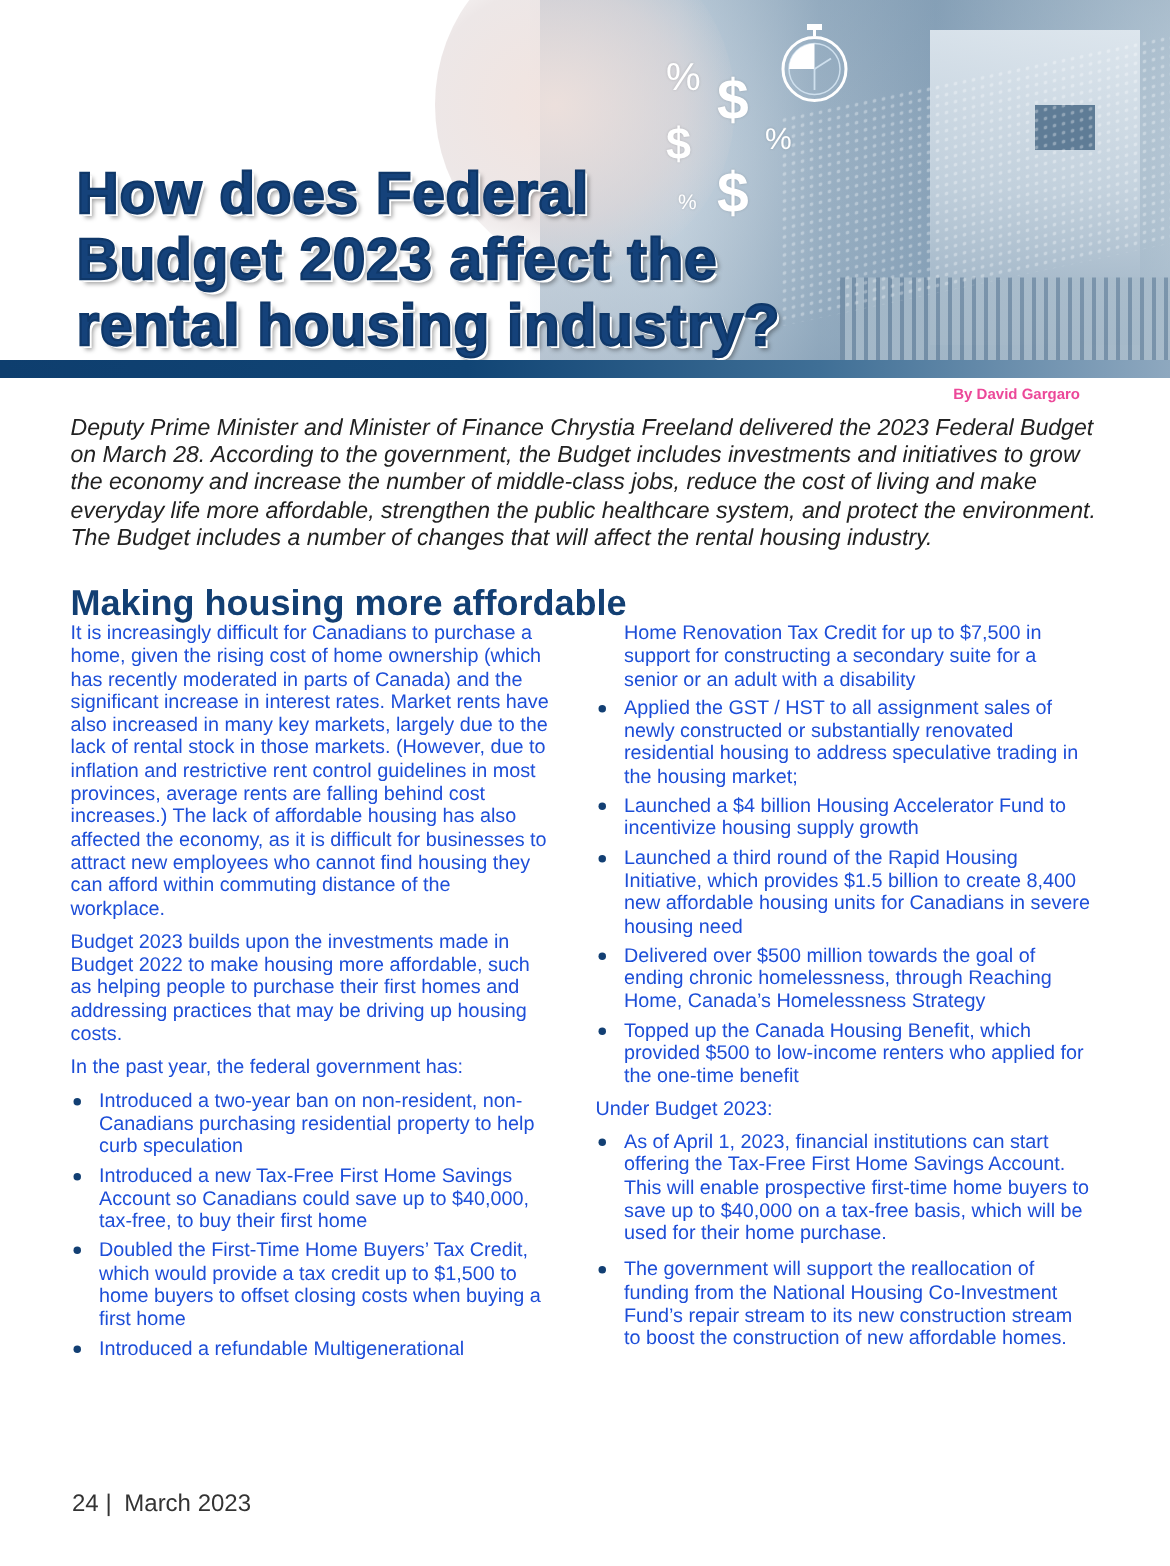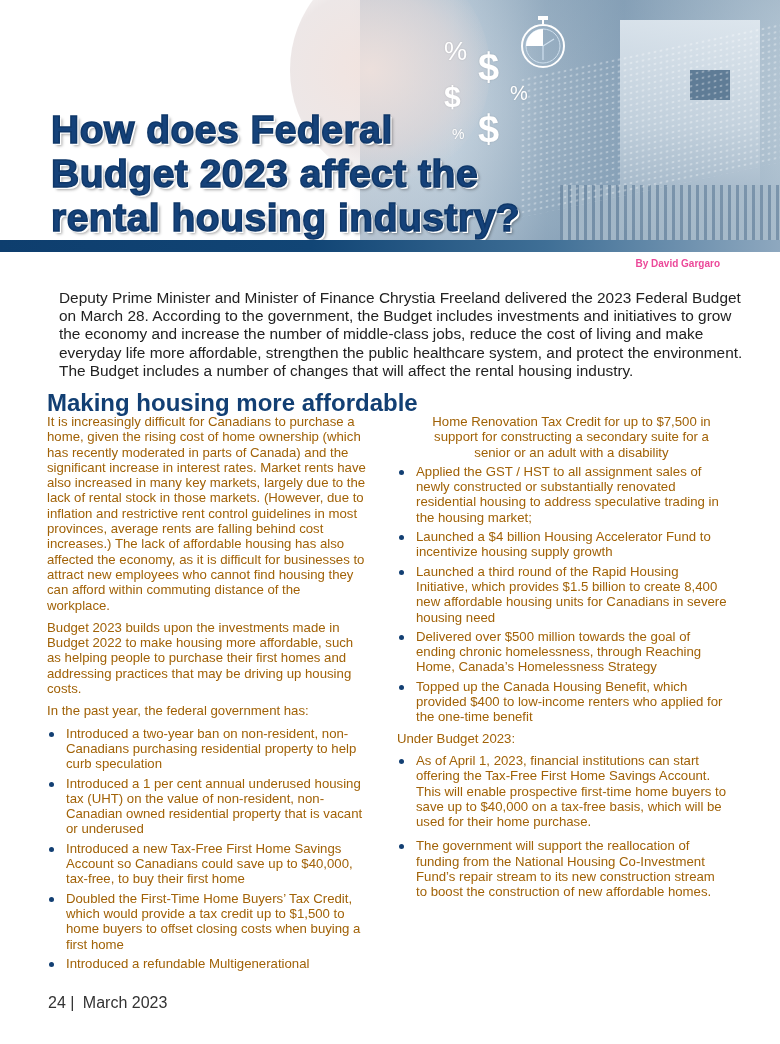--- a/index.html
+++ b/index.html
@@ -20,30 +20,30 @@
             background: radial-gradient(circle, rgba(255,255,255,0.7) 1px, rgba(255,255,255,0) 1.5px);
             background-size:6px 6px; opacity:0.45; transform:skewY(-12deg); }
   .banner .icon { position:absolute; color:#ffffff; font-weight:bold; text-shadow:0 0 2px rgba(0,0,0,0.15); }
   .bar { position:absolute; left:0; top:240px; width:780px; height:12px;
          background: linear-gradient(90deg, #0e3e6e 0%, #114575 40%, #3f6f96 70%, #8ea8bf 100%); }
   .title { position:absolute; left:51px; top:108px; margin:0; font-family:"Liberation Sans", sans-serif;
            font-weight:900; font-size:39px; line-height:44px; color:#15427a; letter-spacing:0.5px;
            -webkit-text-stroke:1.5px #0f3768;
            text-shadow: 1px 1px 0 #fff, 2px 2px 0 #fff, 3px 3px 3px rgba(0,0,0,0.35); }
   .byline { position:absolute; right:60px; top:258px; font-size:10px; font-weight:bold; color:#ec4899; }
-  .lead { position:absolute; left:47px; top:277px; width:690px; font-size:15.4px; line-height:18.2px; color:#222; margin:12px; }
+  .lead { position:absolute; left:47px; top:277px; width:690px; font-size:15.4px; line-height:18.2px; color:#222; margin:0;font-style:italic; }
   .section-heading { position:absolute; left:47px; top:389px; margin:0; font-size:24px; font-weight:bold; color:#123f73; }
-  .col { position:absolute; font-size:13.2px; line-height:15.3px; color:#a16207; }
+  .col { position:absolute; font-size:13.2px; line-height:15.3px; color:#1d4ed8; }
   .col1 { left:47px; top:414px; width:320px; }
   .col2 { left:397px; top:414px; width:330px; }
   .col p { margin:0 0 7px 0; }
   .col ul { list-style:none; margin:0 0 6px 0; padding:0; }
   .col li { position:relative; padding-left:19px; margin-bottom:4px; }
   .col li::before { content:""; position:absolute; left:2px; top:6px; width:5px; height:5px; border-radius:50%; background:#123f73; }
-  .col li.cont { padding-left:19px;text-align:center; }
+  .col li.cont { padding-left:19px; }
   .col li.cont::before { display:none; }
   .col .spaced li { margin-bottom:9px; }
   .footer { position:absolute; left:48px; top:994px; font-size:16px; color:#333; }
 </style>
 </head>
 <body>
 
 <div class="banner">
   <div class="photo-glow"></div>
   <div class="hand"></div>
@@ -79,35 +79,34 @@
 <p class="lead">Deputy Prime Minister and Minister of Finance Chrystia Freeland delivered the 2023 Federal Budget on March 28. According to the government, the Budget includes investments and initiatives to grow the economy and increase the number of middle-class jobs, reduce the cost of living and make everyday life more affordable, strengthen the public healthcare system, and protect the environment. The Budget includes a number of changes that will affect the rental housing industry.</p>
 
 <h2 class="section-heading">Making housing more affordable</h2>
 
 <div class="col col1">
   <p>It is increasingly difficult for Canadians to purchase a home, given the rising cost of home ownership (which has recently moderated in parts of Canada) and the significant increase in interest rates. Market rents have also increased in many key markets, largely due to the lack of rental stock in those markets. (However, due to inflation and restrictive rent control guidelines in most provinces, average rents are falling behind cost increases.) The lack of affordable housing has also affected the economy, as it is difficult for businesses to attract new employees who cannot find housing they can afford within commuting distance of the workplace.</p>
   <p>Budget 2023 builds upon the investments made in Budget 2022 to make housing more affordable, such as helping people to purchase their first homes and addressing practices that may be driving up housing costs.</p>
   <p>In the past year, the federal government has:</p>
   <ul>
     <li>Introduced a two-year ban on non-resident, non-Canadians purchasing residential property to help curb speculation</li>
-    <li>Introduced a 1 per cent annual underused housing tax (UHT) on the value of non-resident, non-Canadian owned residential property that is vacant or underused</li>
     <li>Introduced a new Tax-Free First Home Savings Account so Canadians could save up to $40,000, tax-free, to buy their first home</li>
     <li>Doubled the First-Time Home Buyers’ Tax Credit, which would provide a tax credit up to $1,500 to home buyers to offset closing costs when buying a first home</li>
     <li>Introduced a refundable Multigenerational</li>
   </ul>
 </div>
 
 <div class="col col2">
   <ul>
     <li class="cont">Home Renovation Tax Credit for up to $7,500 in support for constructing a secondary suite for a senior or an adult with a disability</li>
     <li>Applied the GST / HST to all assignment sales of newly constructed or substantially renovated residential housing to address speculative trading in the housing market;</li>
     <li>Launched a $4 billion Housing Accelerator Fund to incentivize housing supply growth</li>
     <li>Launched a third round of the Rapid Housing Initiative, which provides $1.5 billion to create 8,400 new affordable housing units for Canadians in severe housing need</li>
     <li>Delivered over $500 million towards the goal of ending chronic homelessness, through Reaching Home, Canada’s Homelessness Strategy</li>
-    <li>Topped up the Canada Housing Benefit, which provided $400 to low-income renters who applied for the one-time benefit</li>
+    <li>Topped up the Canada Housing Benefit, which provided $500 to low-income renters who applied for the one-time benefit</li>
   </ul>
   <p>Under Budget 2023:</p>
   <ul class="spaced">
     <li>As of April 1, 2023, financial institutions can start offering the Tax-Free First Home Savings Account. This will enable prospective first-time home buyers to save up to $40,000 on a tax-free basis, which will be used for their home purchase.</li>
     <li>The government will support the reallocation of funding from the National Housing Co-Investment Fund’s repair stream to its new construction stream to boost the construction of new affordable homes.</li>
   </ul>
 </div>
 
 <div class="footer">
   <span>24</span>

